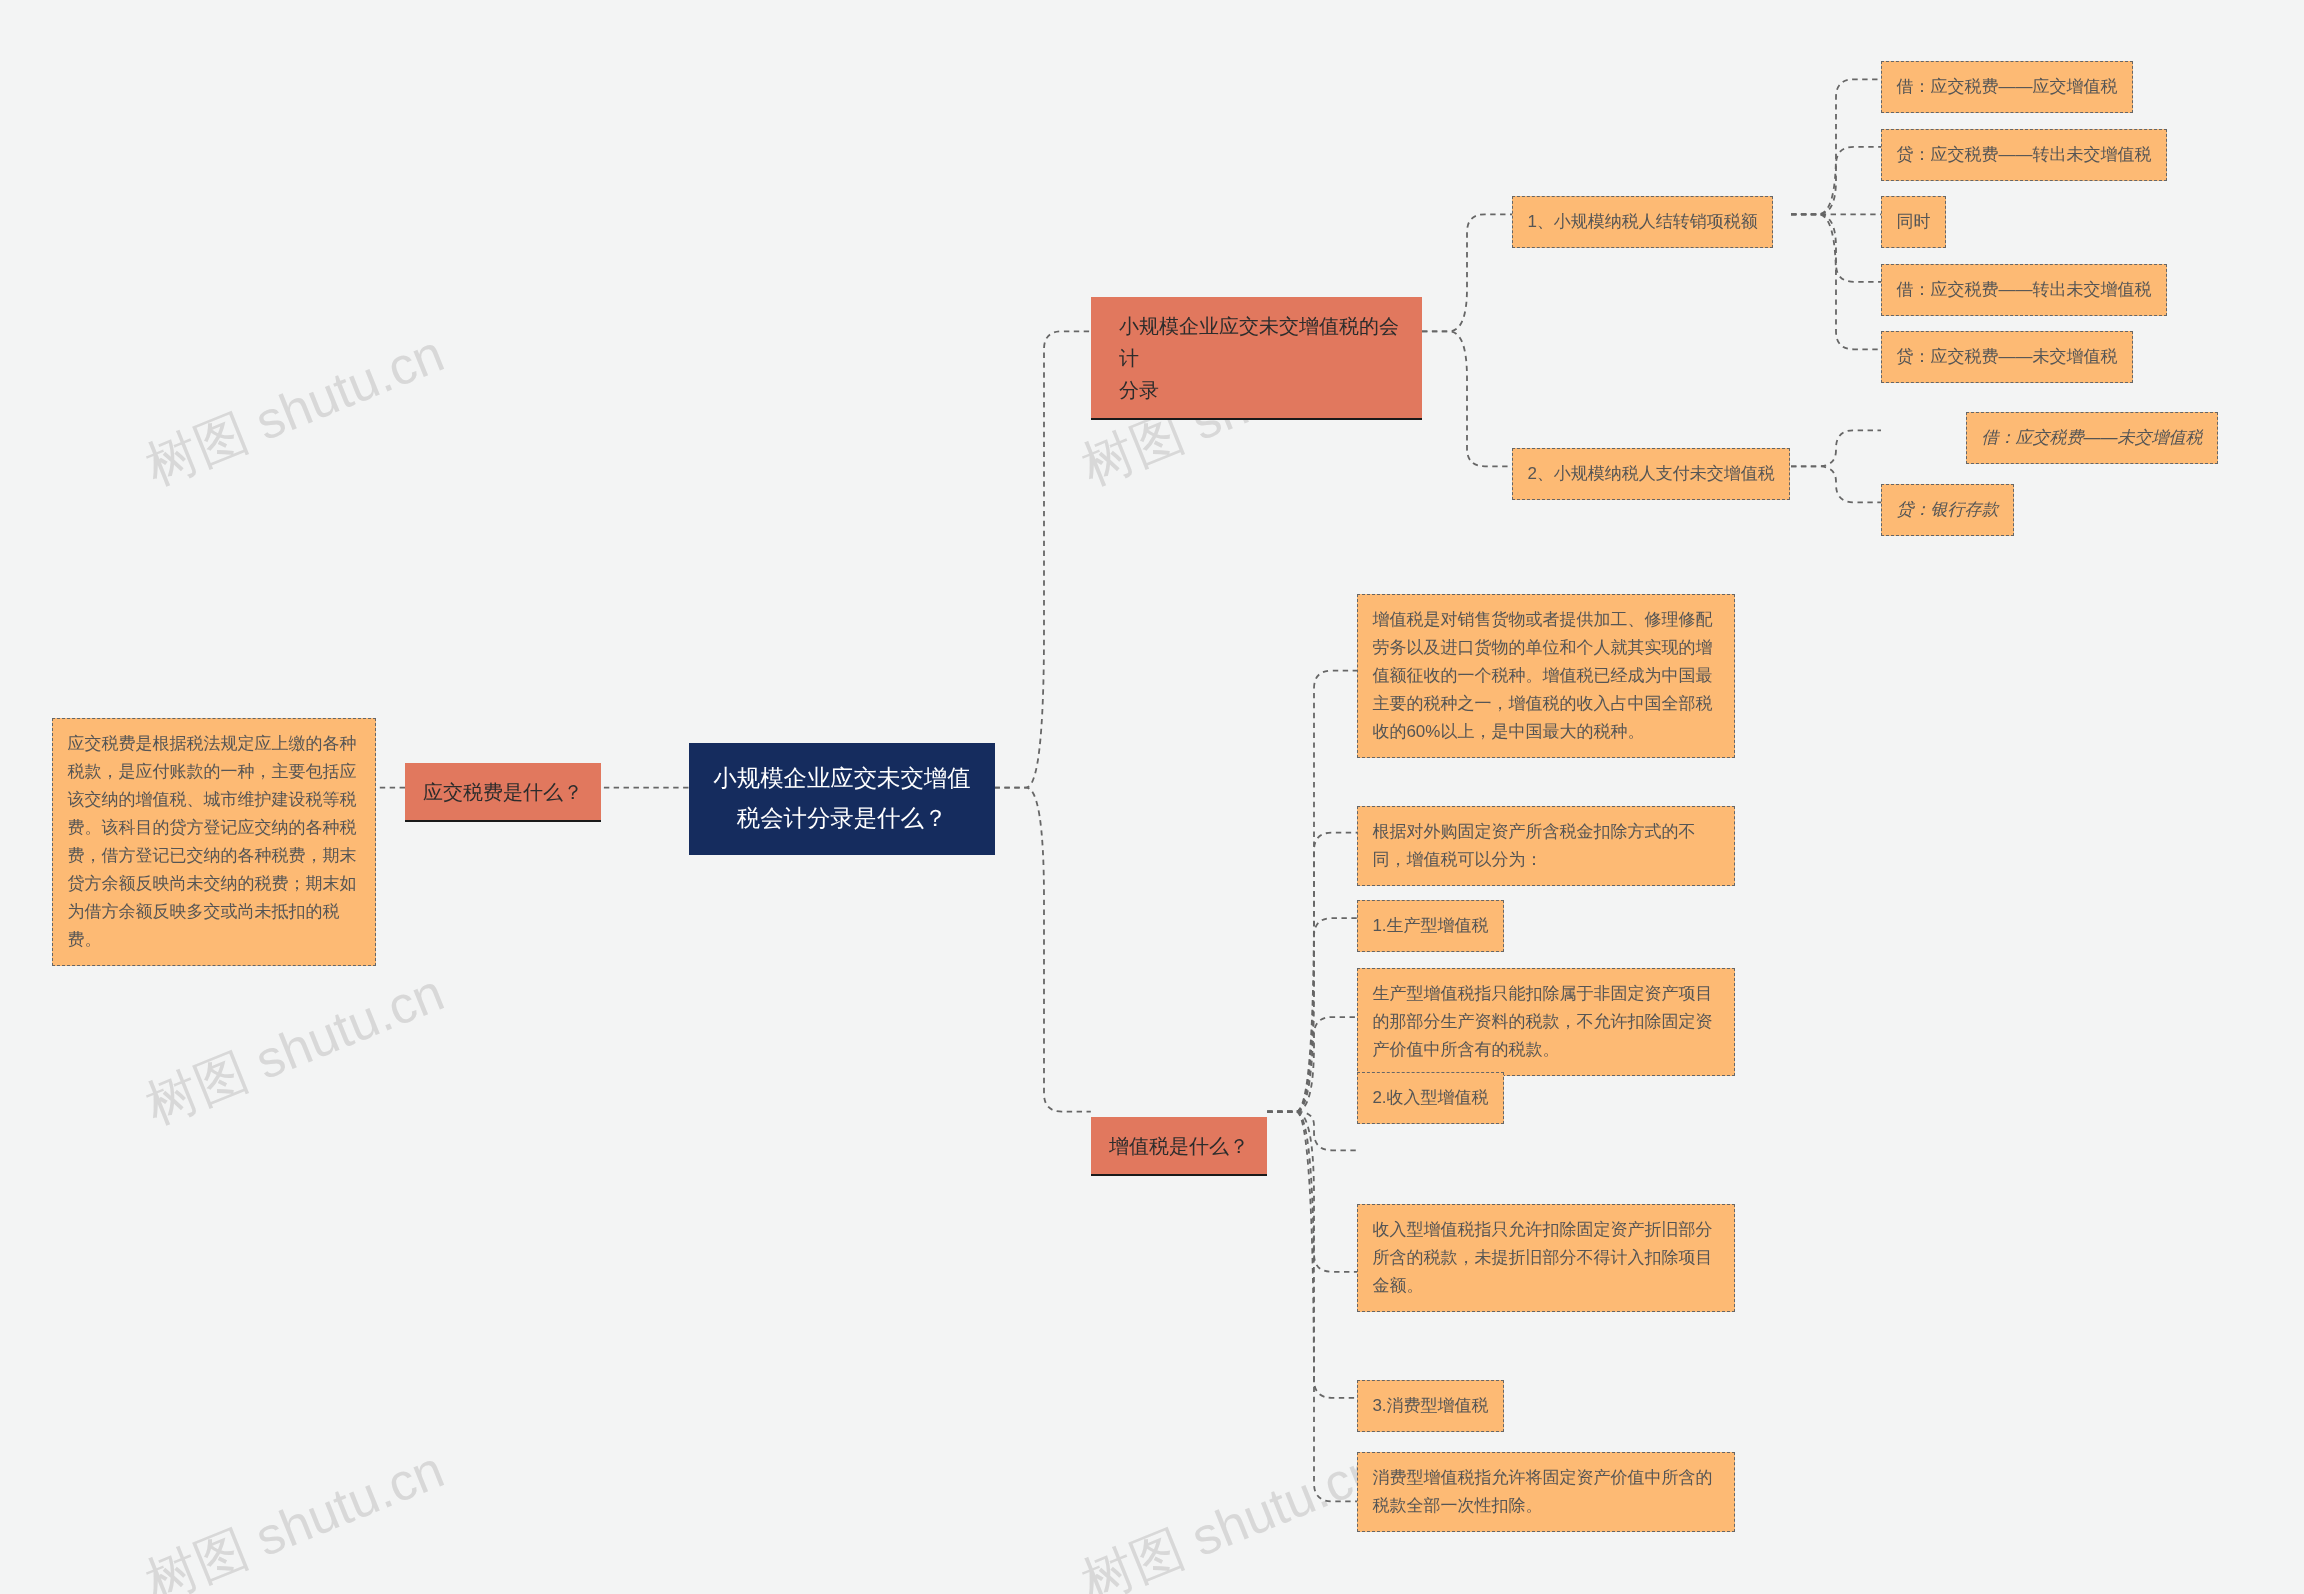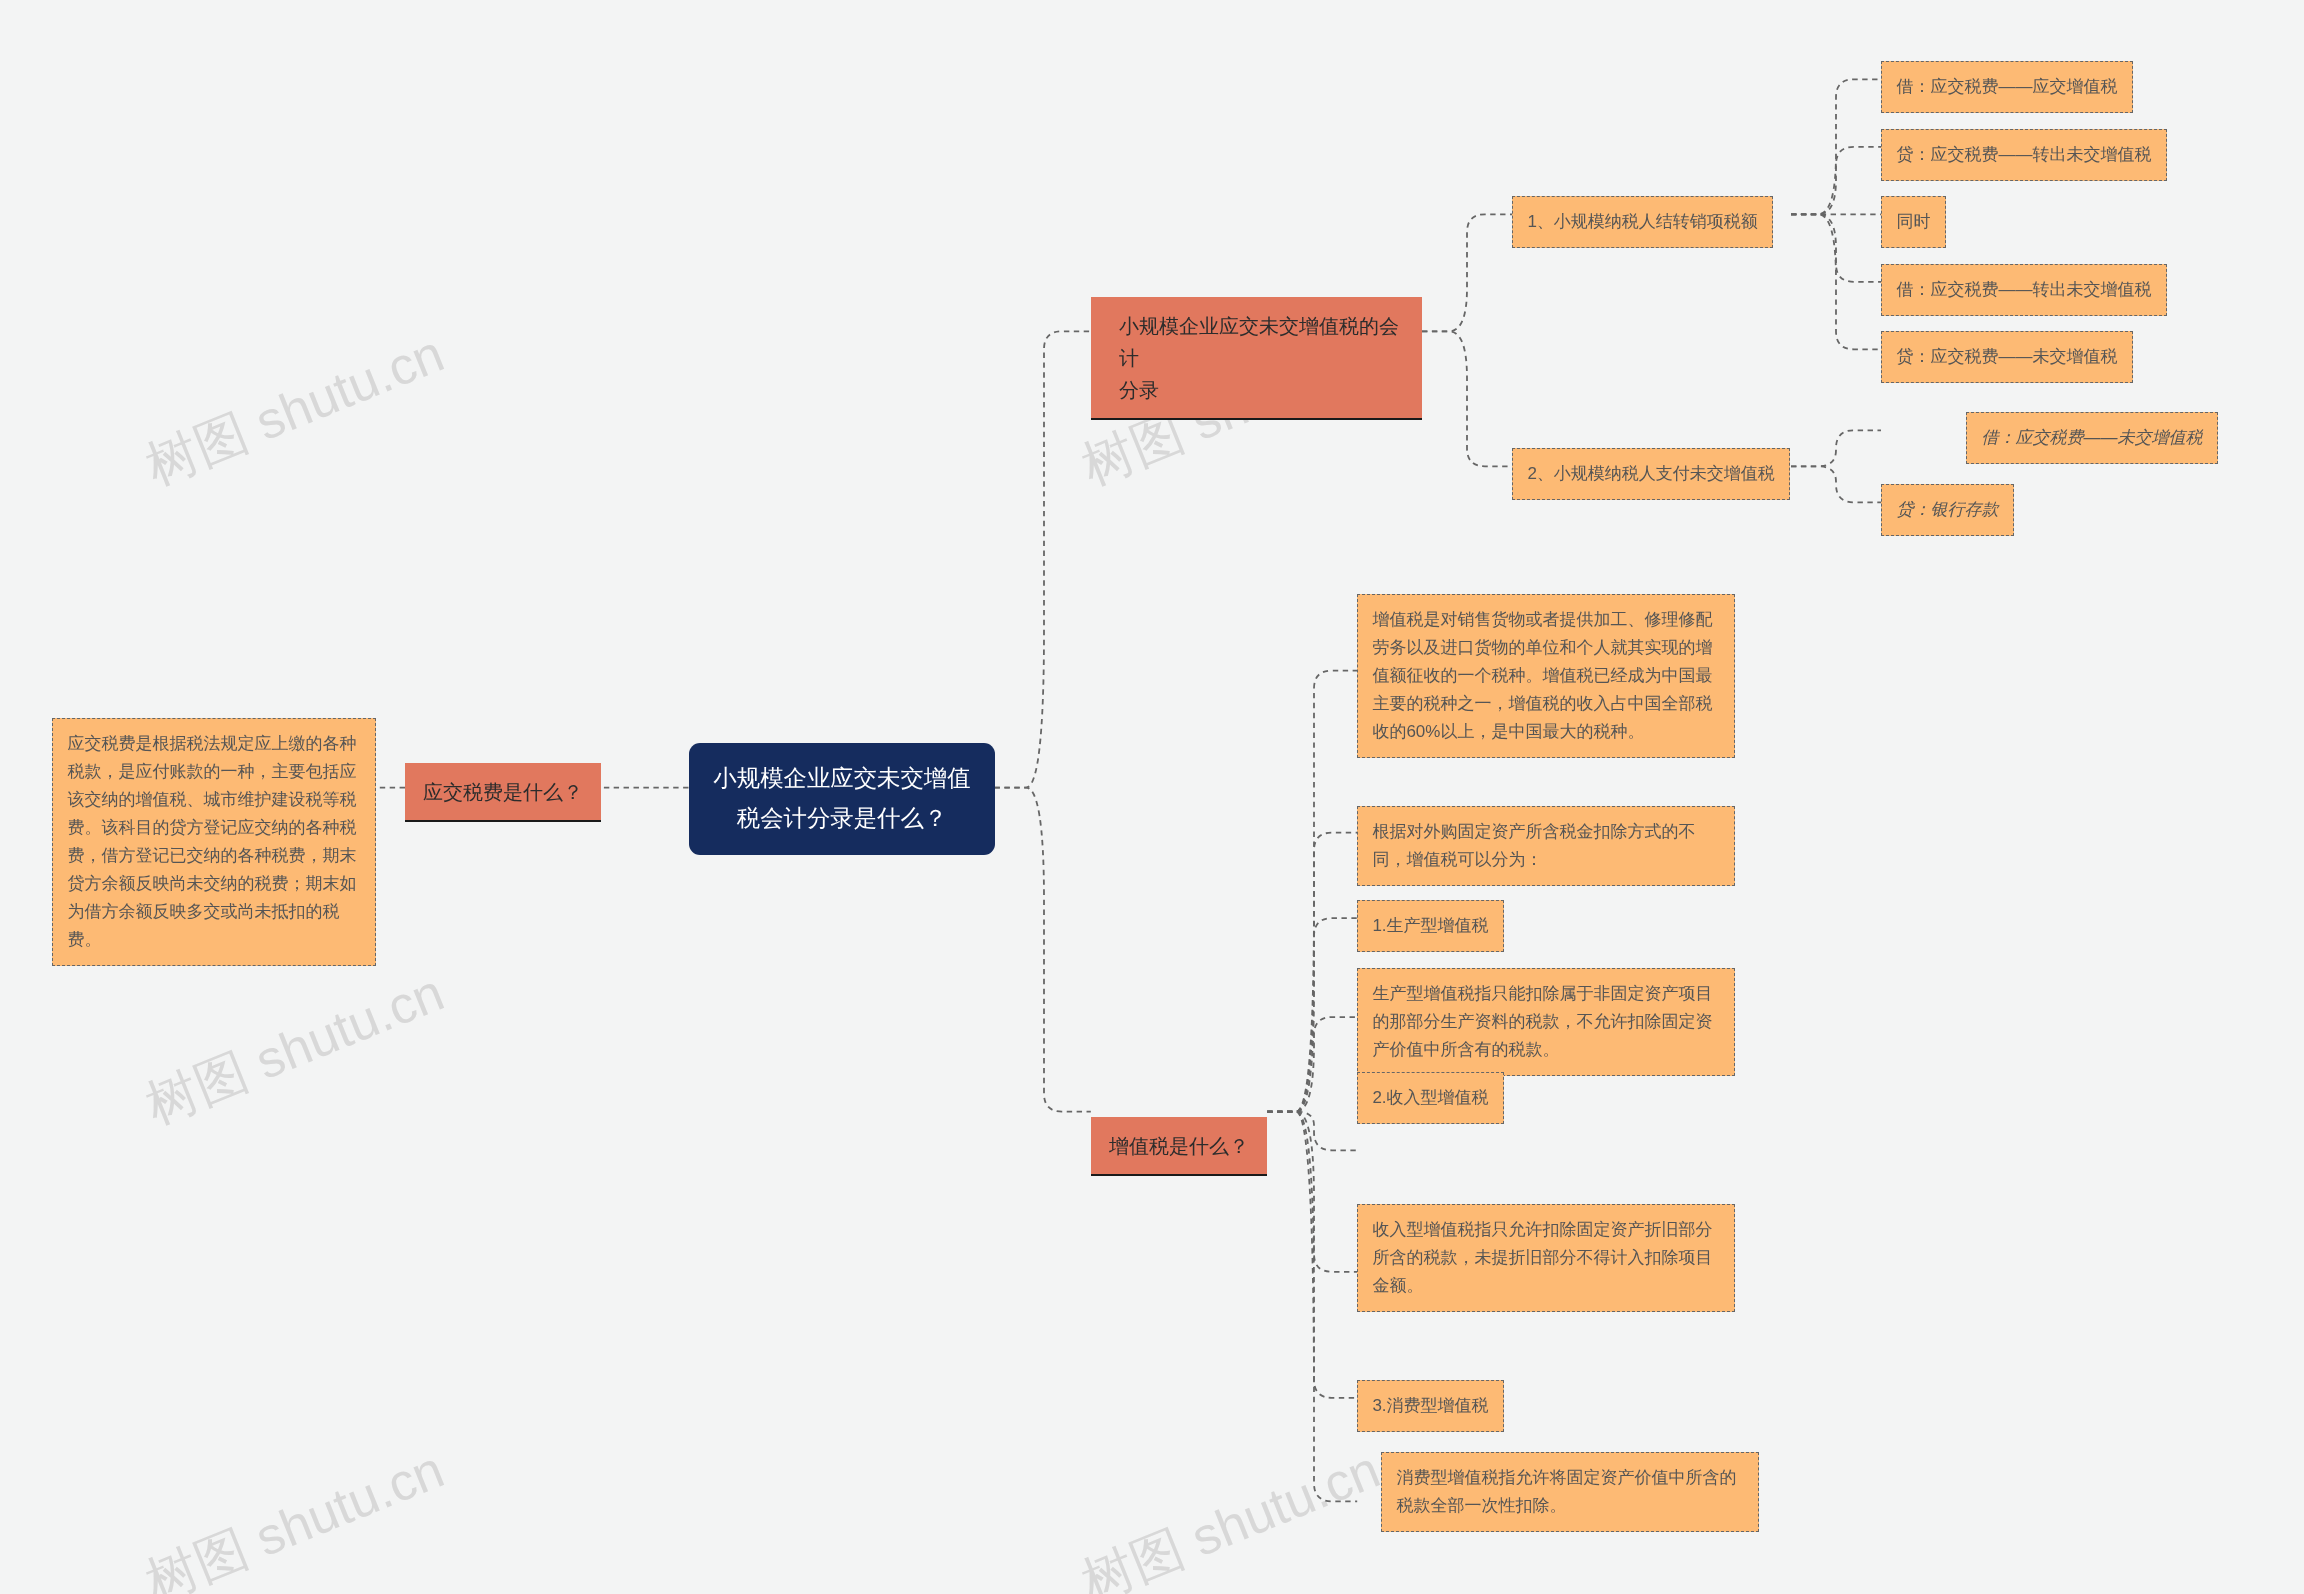--- a/index.html
+++ b/index.html
@@ -101,21 +101,21 @@
   <path d="M 1408 1235 L 1440 1235 Q 1460 1235 1460 1000 L 1460 765 Q 1460 745 1480 745 L 1508 745"></path>
   <path d="M 1408 1235 L 1440 1235 Q 1460 1235 1460 1050 L 1460 945 Q 1460 925 1480 925 L 1508 925"></path>
   <path d="M 1408 1235 L 1440 1235 Q 1460 1235 1460 1100 L 1460 1040 Q 1460 1020 1480 1020 L 1508 1020"></path>
   <path d="M 1408 1235 L 1440 1235 Q 1460 1235 1460 1160 L 1460 1150 Q 1460 1130 1480 1130 L 1508 1130"></path>
   <path d="M 1408 1235 L 1440 1235 Q 1460 1235 1460 1250 L 1460 1258 Q 1460 1278 1480 1278 L 1508 1278"></path>
   <path d="M 1408 1235 L 1440 1235 Q 1460 1235 1460 1330 L 1460 1393 Q 1460 1413 1480 1413 L 1508 1413"></path>
   <path d="M 1408 1235 L 1440 1235 Q 1460 1235 1460 1440 L 1460 1533 Q 1460 1553 1480 1553 L 1508 1553"></path>
   <path d="M 1408 1235 L 1440 1235 Q 1460 1235 1460 1560 L 1460 1648 Q 1460 1668 1480 1668 L 1508 1668"></path>
 </svg>
 
-<div class="node root" style="left:689px; top:743px;border-radius:11px;">小规模企业应交未交增值<br>税会计分录是什么？</div>
+<div class="node root" style="left:689px; top:743px;">小规模企业应交未交增值<br>税会计分录是什么？</div>
 
 <div class="node branch" style="left:405px; top:763px;">应交税费是什么？</div>
 <div class="node leaf" style="left:52px; top:718px; width:324px;">应交税费是根据税法规定应上缴的各种税款，是应付账款的一种，主要包括应该交纳的增值税、城市维护建设税等税费。该科目的贷方登记应交纳的各种税费，借方登记已交纳的各种税费，期末贷方余额反映尚未交纳的税费；期末如为借方余额反映多交或尚未抵扣的税费。</div>
 
 <div class="node branch" style="left:1091px; top:297px; width:331px;padding-left:28px;">小规模企业应交未交增值税的会计<br>分录</div>
 
 <div class="node leaf" style="left:1512px; top:196px;">1、小规模纳税人结转销项税额</div>
 <div class="node leaf" style="left:1881px; top:61px;">借：应交税费——应交增值税</div>
 <div class="node leaf" style="left:1881px; top:129px;">贷：应交税费——转出未交增值税</div>
 <div class="node leaf" style="left:1881px; top:196px;">同时</div>
@@ -128,14 +128,14 @@
 
 <div class="node branch" style="left:1091px; top:1089px;margin-top:28px;">增值税是什么？</div>
 
 <div class="node leaf" style="left:1357px; top:594px; width:378px;">增值税是对销售货物或者提供加工、修理修配劳务以及进口货物的单位和个人就其实现的增值额征收的一个税种。增值税已经成为中国最主要的税种之一，增值税的收入占中国全部税收的60%以上，是中国最大的税种。</div>
 <div class="node leaf" style="left:1357px; top:806px; width:378px;">根据对外购固定资产所含税金扣除方式的不同，增值税可以分为：</div>
 <div class="node leaf" style="left:1357px; top:900px;">1.生产型增值税</div>
 <div class="node leaf" style="left:1357px; top:968px; width:378px;">生产型增值税指只能扣除属于非固定资产项目的那部分生产资料的税款，不允许扣除固定资产价值中所含有的税款。</div>
 <div class="node leaf" style="left:1357px; top:1072px;">2.收入型增值税</div>
 <div class="node leaf" style="left:1357px; top:1204px; width:378px;">收入型增值税指只允许扣除固定资产折旧部分所含的税款，未提折旧部分不得计入扣除项目金额。</div>
 <div class="node leaf" style="left:1357px; top:1380px;">3.消费型增值税</div>
-<div class="node leaf" style="left:1357px; top:1452px; width:378px;margin-left:24px;">消费型增值税指允许将固定资产价值中所含的税款全部一次性扣除。</div>
+<div class="node leaf" style="left:1357px; top:1452px; width:378px;">消费型增值税指允许将固定资产价值中所含的税款全部一次性扣除。</div>
 
 
 </body></html>

